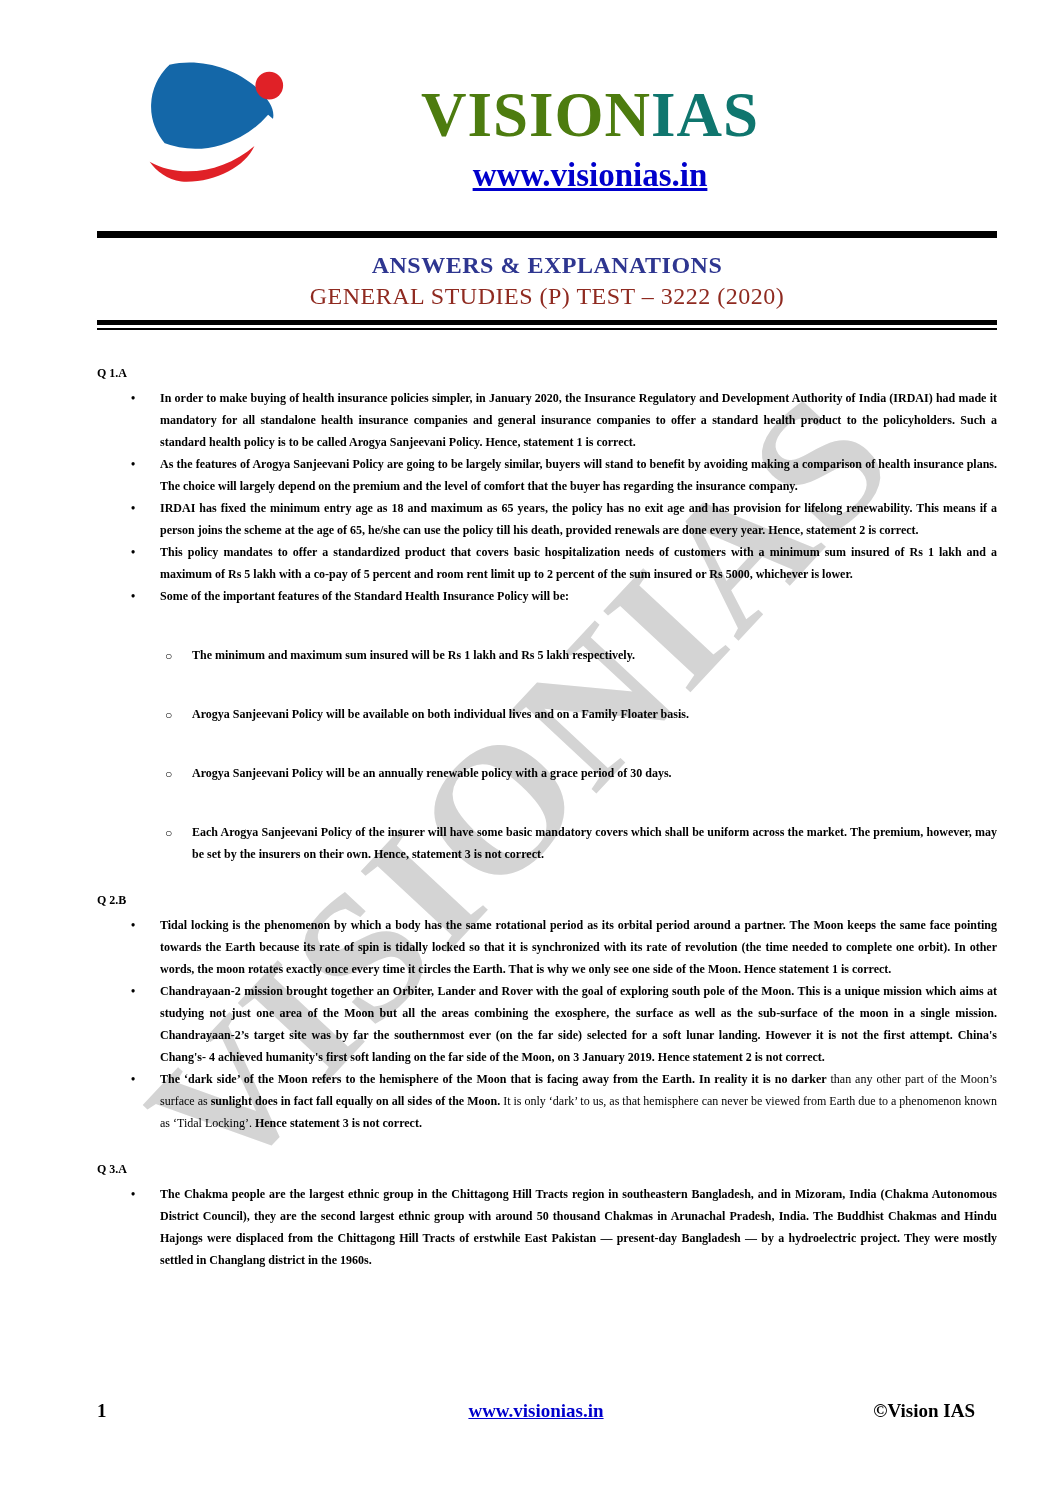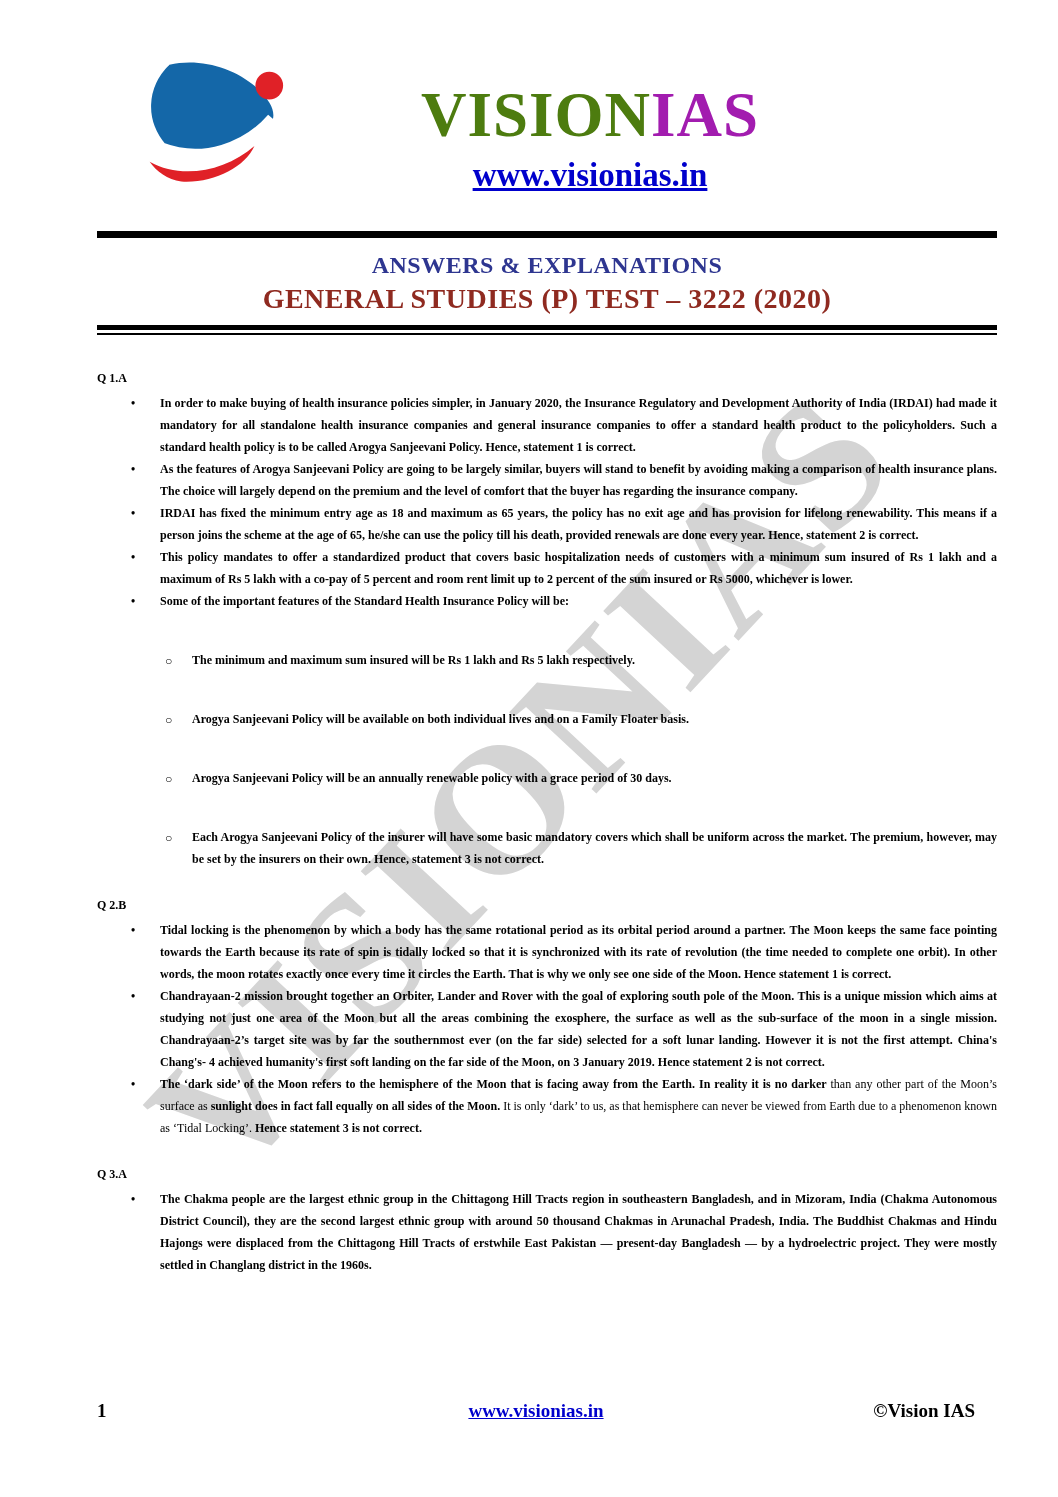--- a/index.html
+++ b/index.html
@@ -21,31 +21,31 @@
     color:#d4d4d4; white-space:nowrap; z-index:0;
     font-family:"Liberation Serif","DejaVu Serif",serif;
   }
   .layer { position:relative; z-index:1; }
   
   .header { position:relative; height:231px; }
   .logo { position:absolute; left:116px; top:58px; width:178px; height:160px; }
   .brand-wrap { position:absolute; left:260px; top:84px; width:660px; text-align:center; }
   .brand { font-size:63px; font-weight:bold; letter-spacing:1px; line-height:1; }
   .brand .p1 { color:#4d7c0f; }
-  .brand .p2 { color:#a21caf; }
+  .brand .p2 { color:#0f766e; }
   .site-link {
     display:inline-block; margin-top:10px;
     font-size:33px; font-weight:bold; color:#0000cc;
     text-decoration:underline; line-height:1.1;
   }
   .rule-thick { height:7px; background:#000; margin:0 61px 0 97px; }
   
   .doc-title { text-align:center; padding:14px 61px 10px 97px; }
   .doc-title .l1 { font-size:24px; font-weight:bold; color:#2e3690; letter-spacing:0.5px; }
-  .doc-title .l2 { font-size:28px; font-weight:bold; color:#8f2a20; margin-top:4px; letter-spacing:0.5px; }
+  .doc-title .l2 { font-size:24px; font-weight:normal; color:#8f2a20; margin-top:4px; letter-spacing:0.5px; }
   .rule-double { margin:0 61px 0 97px; }
   .rule-double .a { height:5px; background:#000; }
   .rule-double .b { height:2px; background:#000; margin-top:3px; }
   
   .content {
     padding:32px 61px 0 97px;
     font-size:12px; line-height:22px; font-weight:bold;
     text-align:justify;
   }
   .q-block { margin-bottom:24px; }

